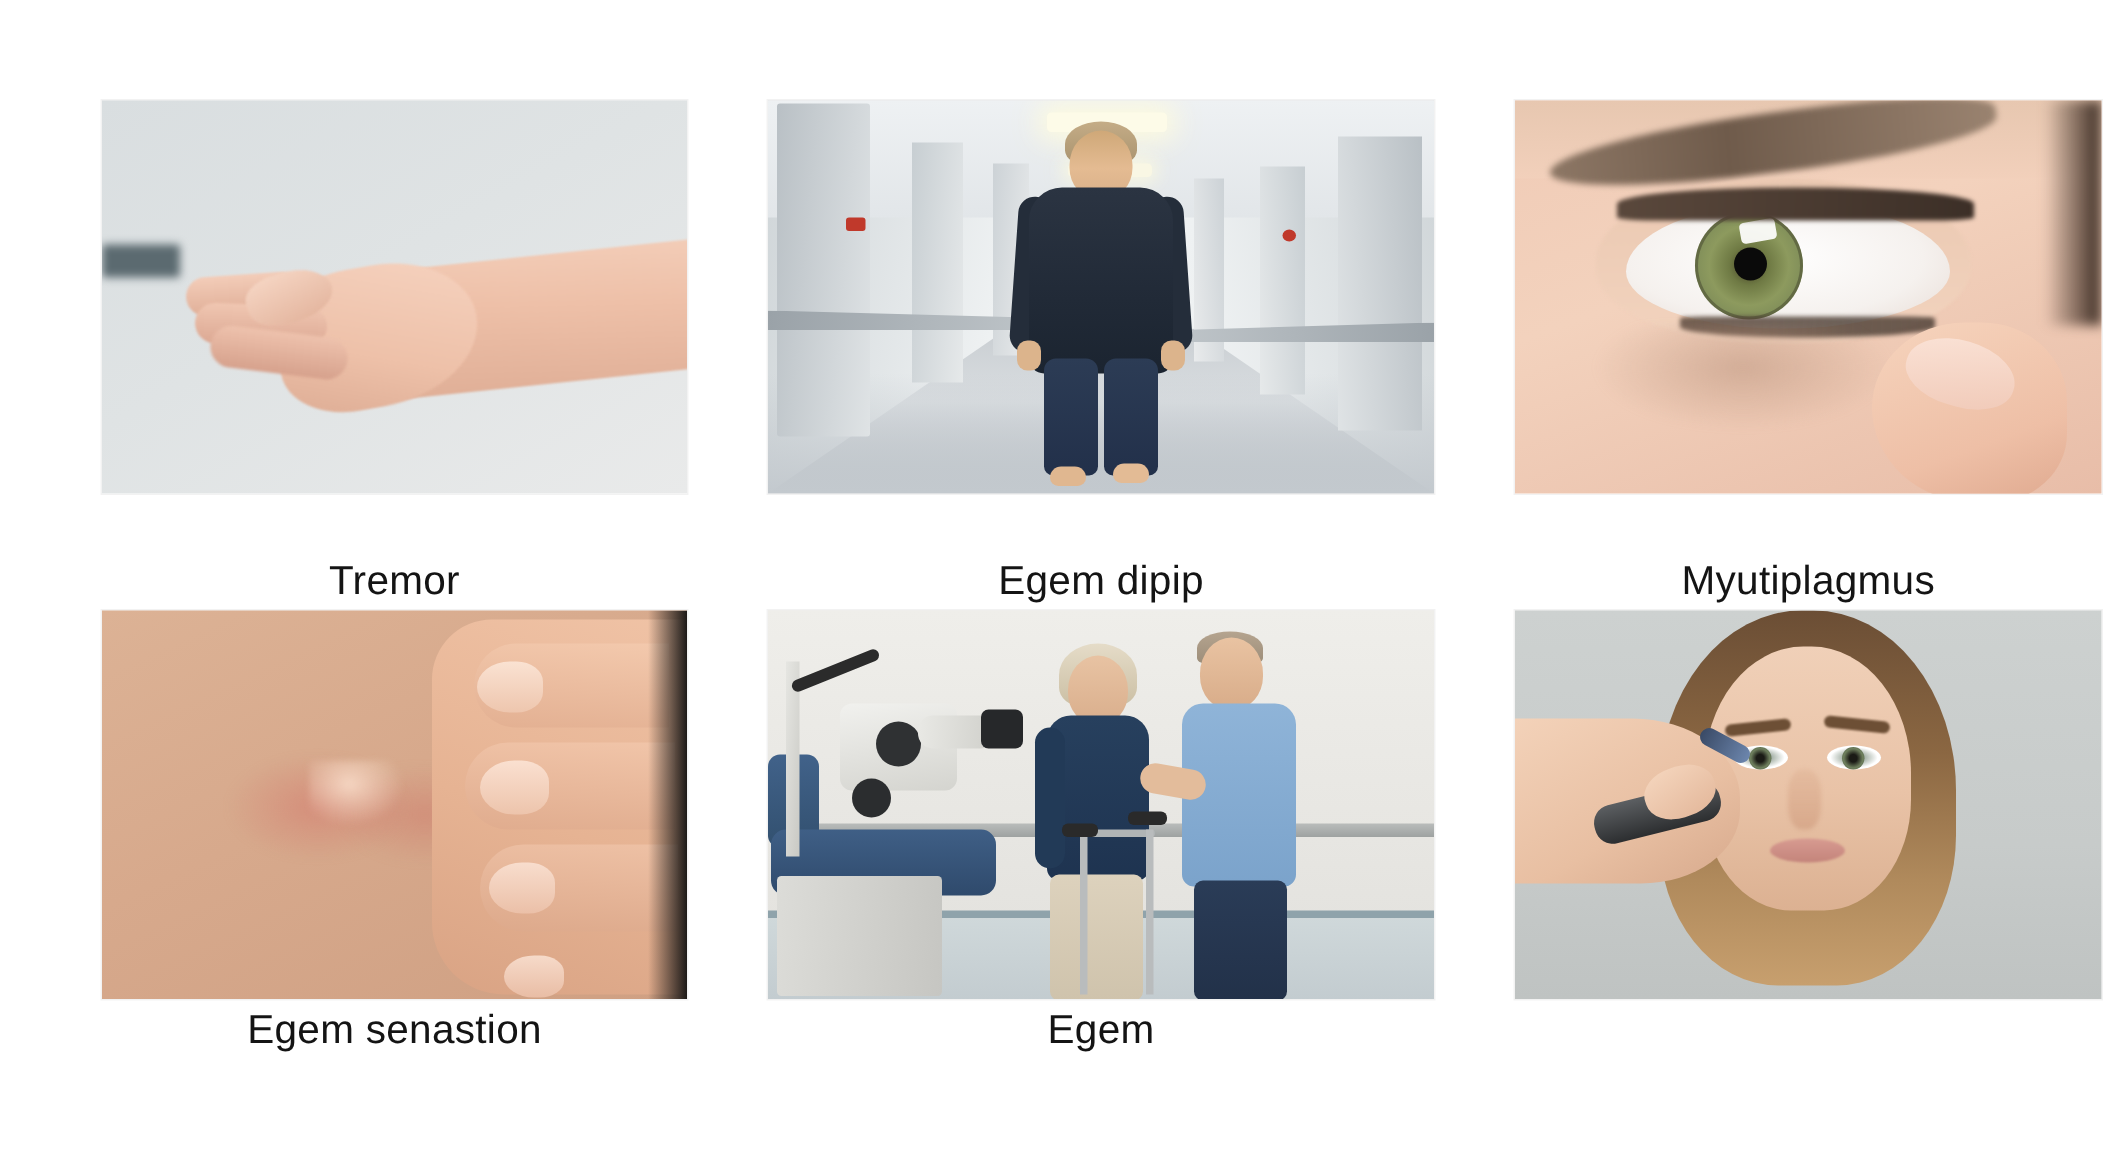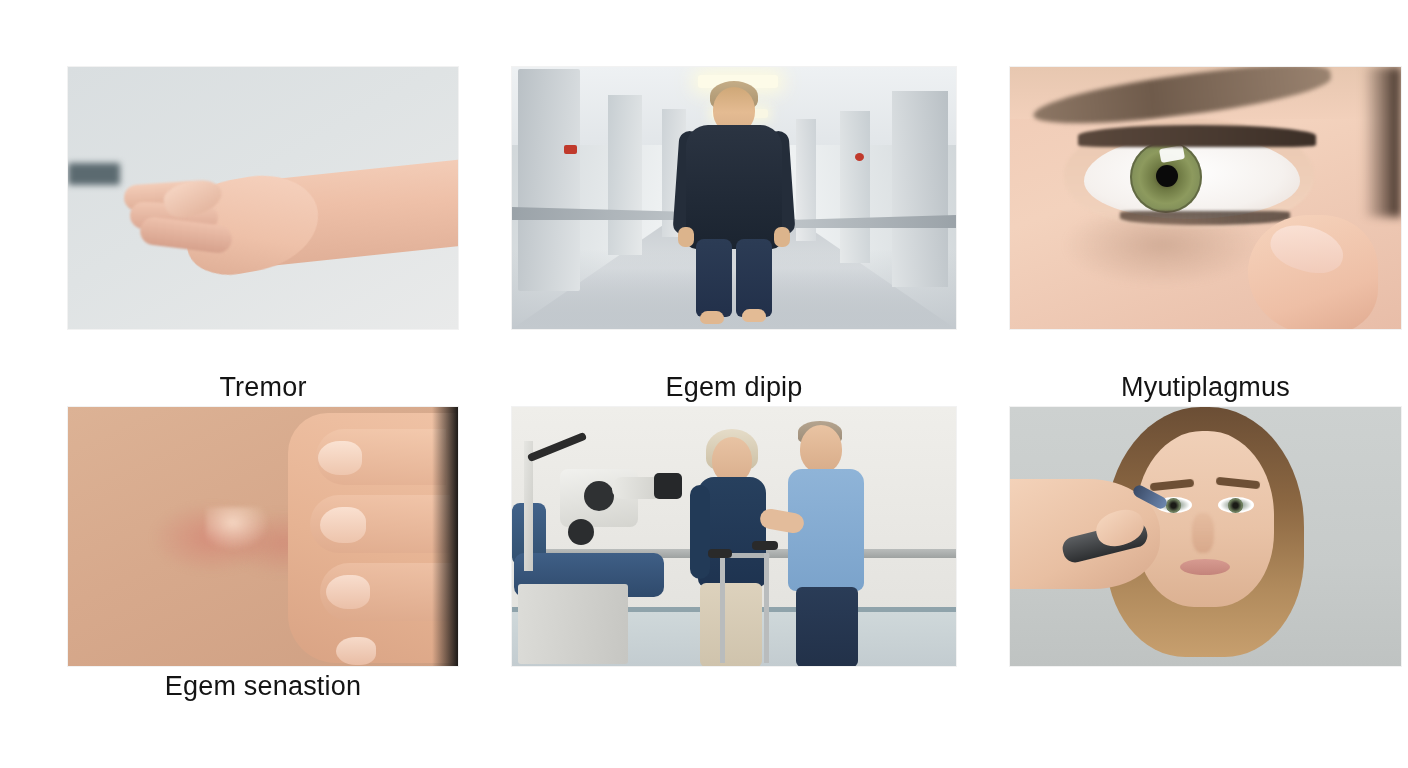--- a/index.html
+++ b/index.html
@@ -494,14 +494,15 @@
       <div class="layer t6-irisR"></div>
       <div class="layer t6-nose"></div>
       <div class="layer t6-lips"></div>
       <div class="layer t6-hand"></div>
       <div class="layer t6-device"></div>
       <div class="layer t6-thumb"></div>
       <div class="layer t6-devicetip"></div>
     </div>
   </div>
   <div class="caption">Egem senastion</div>
+  <div class="caption">Egem</div>
 
 </div>
 
 </body></html>

